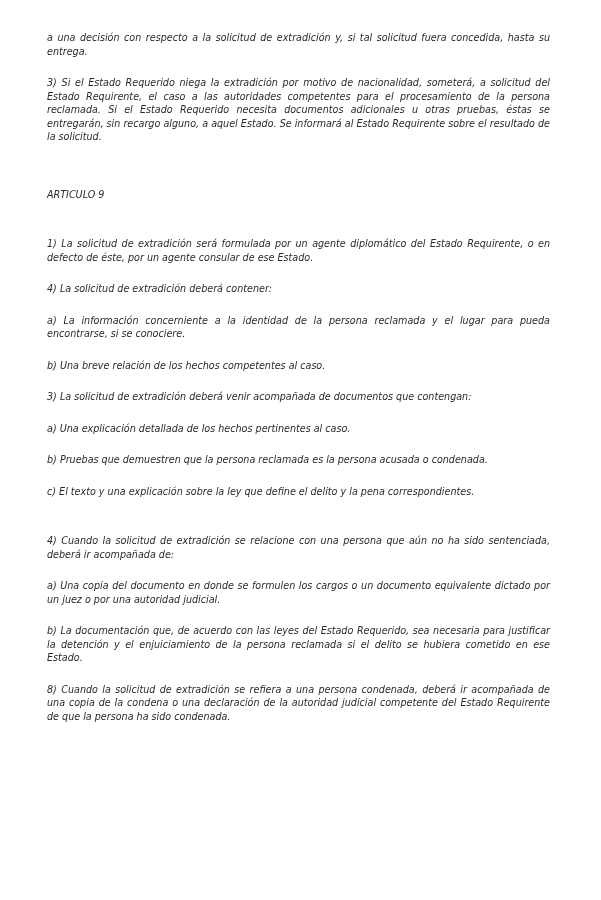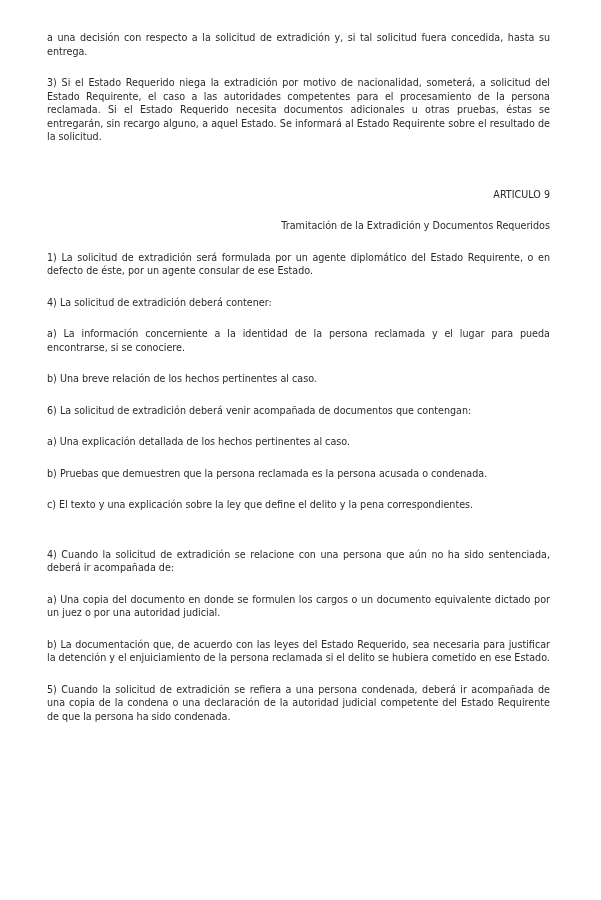--- a/index.html
+++ b/index.html
@@ -16,59 +16,59 @@
   .page {
     position: absolute;
     left: 47px;
     top: 31px;
     width: 503px;
     font-family: "DejaVu Sans", sans-serif;
     font-size: 9.6px;
     line-height: 13.5px;
     color: #2a2a2a;
     text-align: justify;
+    font-style: italic;
   }
   .page p {
     margin: 0;
   }
   .gap { height: 18px; }
   .gap-large { height: 44px; }
   .heading {
-    text-align: right;
+    text-align: left;
   }
 </style>
 </head>
 <body>
 
 <div class="page">
   <p>a una decisión con respecto a la solicitud de extradición y, si tal solicitud fuera concedida, hasta su entrega.</p>
   <div class="gap"></div>
   <p>3) Si el Estado Requerido niega la extradición por motivo de nacionalidad, someterá, a solicitud del Estado Requirente, el caso a las autoridades competentes para el procesamiento de la persona reclamada. Si el Estado Requerido necesita documentos adicionales u otras pruebas, éstas se entregarán, sin recargo alguno, a aquel Estado. Se informará al Estado Requirente sobre el resultado de la solicitud.</p>
   <div class="gap-large"></div>
   <p class="heading">ARTICULO 9</p>
   <div class="gap"></div>
-  <p class="heading">Tramitación de la Extradición y Documentos Requeridos</p>
   <div class="gap"></div>
   <p>1) La solicitud de extradición será formulada por un agente diplomático del Estado Requirente, o en defecto de éste, por un agente consular de ese Estado.</p>
   <div class="gap"></div>
   <p>4) La solicitud de extradición deberá contener:</p>
   <div class="gap"></div>
   <p>a) La información concerniente a la identidad de la persona reclamada y el lugar para pueda encontrarse, si se conociere.</p>
   <div class="gap"></div>
-  <p>b) Una breve relación de los hechos pertinentes al caso.</p>
+  <p>b) Una breve relación de los hechos competentes al caso.</p>
   <div class="gap"></div>
-  <p>6) La solicitud de extradición deberá venir acompañada de documentos que contengan:</p>
+  <p>3) La solicitud de extradición deberá venir acompañada de documentos que contengan:</p>
   <div class="gap"></div>
   <p>a) Una explicación detallada de los hechos pertinentes al caso.</p>
   <div class="gap"></div>
   <p>b) Pruebas que demuestren que la persona reclamada es la persona acusada o condenada.</p>
   <div class="gap"></div>
   <p>c) El texto y una explicación sobre la ley que define el delito y la pena correspondientes.</p>
   <div class="gap"></div>
   <div class="gap"></div>
   <p>4) Cuando la solicitud de extradición se relacione con una persona que aún no ha sido sentenciada, deberá ir acompañada de:</p>
   <div class="gap"></div>
   <p>a) Una copia del documento en donde se formulen los cargos o un documento equivalente dictado por un juez o por una autoridad judicial.</p>
   <div class="gap"></div>
   <p>b) La documentación que, de acuerdo con las leyes del Estado Requerido, sea necesaria para justificar la detención y el enjuiciamiento de la persona reclamada si el delito se hubiera cometido en ese Estado.</p>
   <div class="gap"></div>
-  <p>5) Cuando la solicitud de extradición se refiera a una persona condenada, deberá ir acompañada de una copia de la condena o una declaración de la autoridad judicial competente del Estado Requirente de que la persona ha sido condenada.</p>
+  <p>8) Cuando la solicitud de extradición se refiera a una persona condenada, deberá ir acompañada de una copia de la condena o una declaración de la autoridad judicial competente del Estado Requirente de que la persona ha sido condenada.</p>
 </div>
 
 </body></html>

